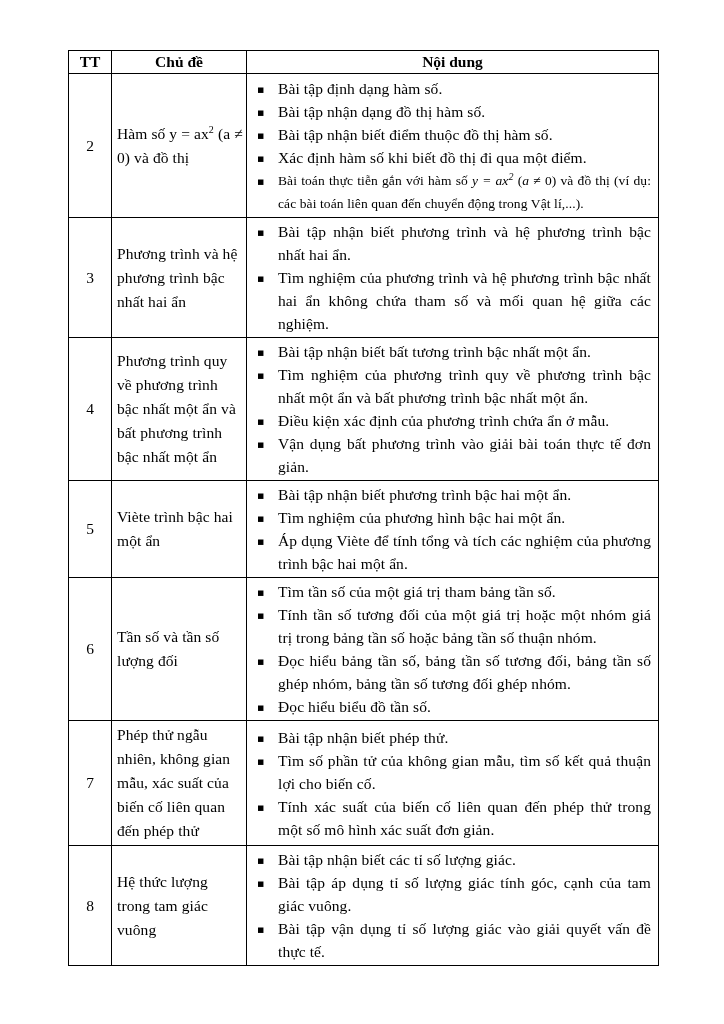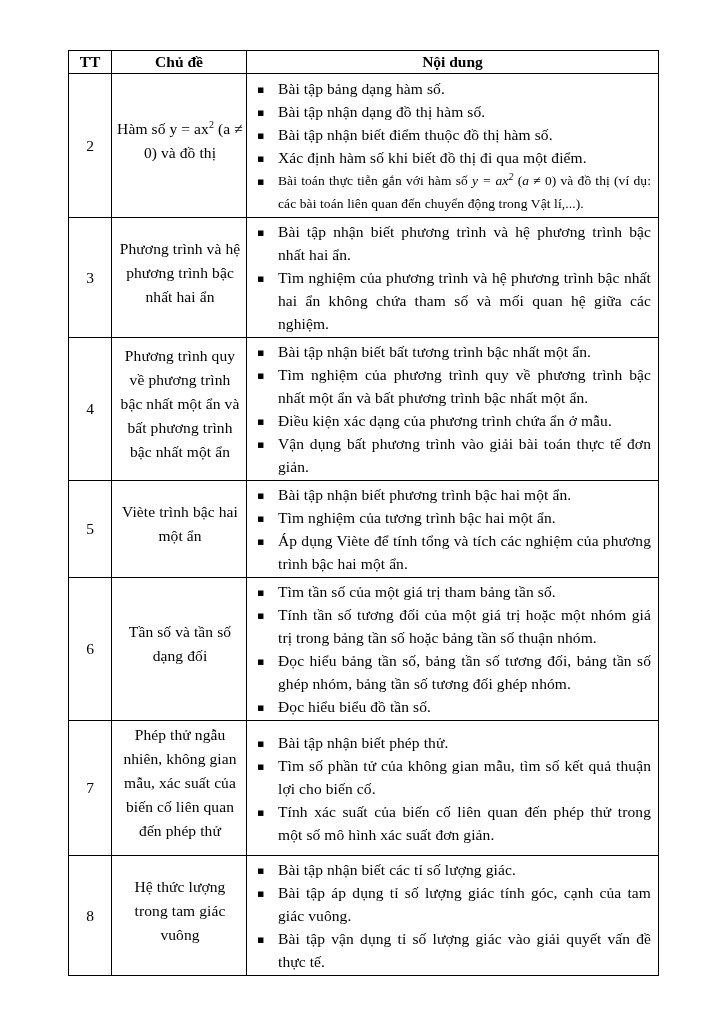--- a/index.html
+++ b/index.html
@@ -45,23 +45,22 @@
 
   td.col-tt {
     text-align: center;
     vertical-align: middle;
     font-size: 15.5px;
   }
   td.col-topic {
     vertical-align: middle;
     font-size: 15.5px;
     line-height: 24px;
-    padding: 2px 3px 12px 5px;
+    padding: 2px 3px 2px 5px;
     letter-spacing: 0.1px;
-    text-align: center;
   }
   td.col-content {
     vertical-align: middle;
     padding: 2px 7px 2px 0;
   }
   .bullet-item {
     position: relative;
     padding-left: 31px;
     font-size: 15.5px;
     line-height: 23px;
@@ -102,21 +101,21 @@
       </tr>
     </thead>
     <tbody id="table-body">
         <tr>
     <td class="col-tt">2</td>
     <td class="col-topic"><span class="topic-text"><span>Hàm số y = ax</span><sup>2</sup><span> (a ≠ 0) và đồ thị</span></span></td>
     <td class="col-content">
       <div class="items">
               <div class="bullet-item">
     <span class="bullet">▪</span>
-    <span class="item-text"><span>Bài tập bảng dạng hàm số.</span></span>
+    <span class="item-text"><span>Bài tập định dạng hàm số.</span></span>
   </div>
               <div class="bullet-item">
     <span class="bullet">▪</span>
     <span class="item-text"><span>Bài tập nhận dạng đồ thị hàm số.</span></span>
   </div>
               <div class="bullet-item">
     <span class="bullet">▪</span>
     <span class="item-text"><span>Bài tập nhận biết điểm thuộc đồ thị hàm số.</span></span>
   </div>
               <div class="bullet-item">
@@ -154,52 +153,52 @@
               <div class="bullet-item">
     <span class="bullet">▪</span>
     <span class="item-text"><span>Bài tập nhận biết bất tương trình bậc nhất một ẩn.</span></span>
   </div>
               <div class="bullet-item">
     <span class="bullet">▪</span>
     <span class="item-text"><span>Tìm nghiệm của phương trình quy về phương trình bậc nhất một ẩn và bất phương trình bậc nhất một ẩn.</span></span>
   </div>
               <div class="bullet-item">
     <span class="bullet">▪</span>
-    <span class="item-text"><span>Điều kiện xác dạng của phương trình chứa ẩn ở mẫu.</span></span>
+    <span class="item-text"><span>Điều kiện xác định của phương trình chứa ẩn ở mẫu.</span></span>
   </div>
               <div class="bullet-item">
     <span class="bullet">▪</span>
     <span class="item-text"><span>Vận dụng bất phương trình vào giải bài toán thực tế đơn giản.</span></span>
   </div>
             </div>
     </td>
   </tr>
         <tr>
     <td class="col-tt">5</td>
     <td class="col-topic"><span class="topic-text"><span>Viète trình bậc hai một ẩn</span></span></td>
     <td class="col-content">
       <div class="items">
               <div class="bullet-item">
     <span class="bullet">▪</span>
     <span class="item-text"><span>Bài tập nhận biết phương trình bậc hai một ẩn.</span></span>
   </div>
               <div class="bullet-item">
     <span class="bullet">▪</span>
-    <span class="item-text"><span>Tìm nghiệm của tương trình bậc hai một ẩn.</span></span>
+    <span class="item-text"><span>Tìm nghiệm của phương hình bậc hai một ẩn.</span></span>
   </div>
               <div class="bullet-item">
     <span class="bullet">▪</span>
     <span class="item-text"><span>Áp dụng Viète để tính tổng và tích các nghiệm của phương trình bậc hai một ẩn.</span></span>
   </div>
             </div>
     </td>
   </tr>
         <tr>
     <td class="col-tt">6</td>
-    <td class="col-topic"><span class="topic-text"><span>Tần số và tần số dạng đối</span></span></td>
+    <td class="col-topic"><span class="topic-text"><span>Tần số và tần số lượng đối</span></span></td>
     <td class="col-content">
       <div class="items">
               <div class="bullet-item">
     <span class="bullet">▪</span>
     <span class="item-text"><span>Tìm tần số của một giá trị tham bảng tần số.</span></span>
   </div>
               <div class="bullet-item">
     <span class="bullet">▪</span>
     <span class="item-text"><span>Tính tần số tương đối của một giá trị hoặc một nhóm giá trị trong bảng tần số hoặc bảng tần số thuận nhóm.</span></span>
   </div>

